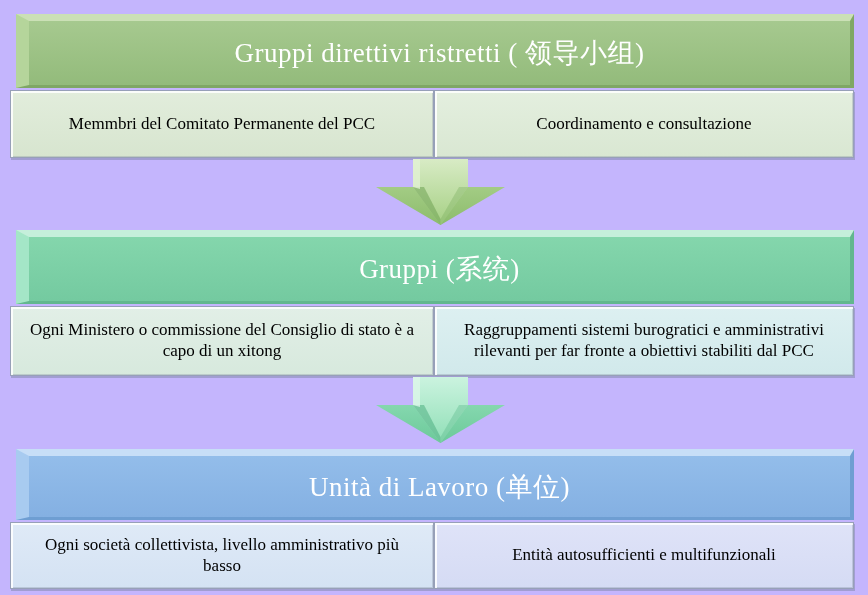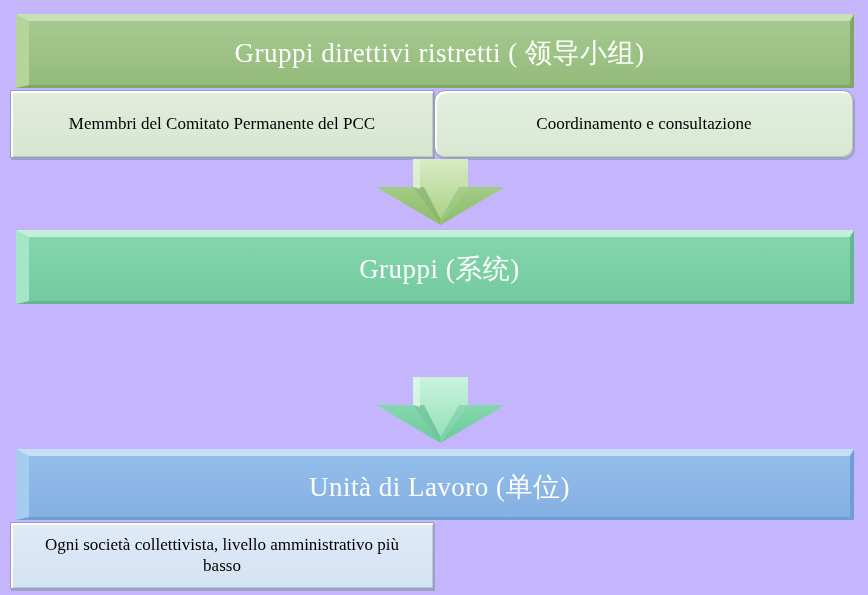--- a/index.html
+++ b/index.html
@@ -44,21 +44,21 @@
     box-sizing:border-box;border:1px solid #97A0B8;
     display:flex;align-items:center;justify-content:center;text-align:center;
     font-size:17px;line-height:1.22;color:#000;padding:2px 16px;
     box-shadow:inset 2px 2px 0 rgba(255,255,255,.85),
                inset -1px -1px 0 rgba(125,135,160,.30),
                1px 2px 0 rgba(120,130,155,.45);
   }
   .box-l{flex:0 0 424px;}
   .box-r{flex:0 0 420px;}
   .bg-sage-1{background:linear-gradient(to bottom,#E2EDDC,#D7E5CF);}
-  .bg-sage-2{background:linear-gradient(to bottom,#E4EFDF,#D9E7D2);border-radius:11px;}
+  .bg-sage-2{background:linear-gradient(to bottom,#E4EFDF,#D9E7D2);}
   .bg-sagemint{background:linear-gradient(to bottom,#E2EFE7,#D7E9DD);}
   .bg-cyan{background:linear-gradient(to bottom,#DDF0F1,#D1E9EB);}
   .bg-blue{background:linear-gradient(to bottom,#DFEAF7,#D4E2F3);}
   .bg-lav{background:linear-gradient(to bottom,#DFE3F8,#D5DBF4);}
   
   .arrow{position:absolute;left:368px;width:145px;height:68px;}
   .arrow-1{top:159px;}
   .arrow-2{top:377px;}
   .arrow svg{display:block;width:100%;height:100%;}
 </style>
@@ -95,20 +95,28 @@
       <polygon points="45,0 100,0 100,28 72.5,66 45,28" fill="url(#g1lite)"></polygon>
       <polygon points="45,28 56,28 72.5,60 72.5,66" fill="#6FA254" opacity="0.55"></polygon>
       <polygon points="100,28 91,28 72.5,60 72.5,66" fill="#7FB163" opacity="0.4"></polygon>
       <polygon points="45,0 52,0 52,30 45,28" fill="#E2F1D4" opacity="0.8"></polygon>
     </svg>
   </div>
 
   <div class="hdr hdr-mint">
     <span>Gruppi (系统)</span>
   </div>
+  <div class="row row-2">
+    <div class="box box-l bg-sagemint">
+      <span>Ogni Ministero o commissione del Consiglio di stato è a capo di un xitong</span>
+    </div>
+    <div class="box box-r bg-cyan">
+      <span>Raggruppamenti sistemi burogratici e amministrativi rilevanti per far fronte a obiettivi stabiliti dal PCC</span>
+    </div>
+  </div>
 
   <div class="arrow arrow-2">
     <svg viewBox="0 0 145 68" xmlns="http://www.w3.org/2000/svg">
       <defs>
         <linearGradient id="g2base" x1="0" y1="0" x2="0" y2="1">
           <stop offset="0" stop-color="#97E2BD"></stop>
             <stop offset="1" stop-color="#6CC99A"></stop>
         </linearGradient>
         <linearGradient id="g2lite" x1="0" y1="0" x2="0" y2="1">
           <stop offset="0" stop-color="#CBF3DF"></stop>
@@ -123,15 +131,18 @@
     </svg>
   </div>
 
   <div class="hdr hdr-blue">
     <span>Unità di Lavoro (单位)</span>
   </div>
   <div class="row row-3">
     <div class="box box-l bg-blue">
       <span>Ogni società collettivista, livello amministrativo più basso</span>
     </div>
+    <div class="box box-r bg-lav">
+      <span>Entità autosufficienti e multifunzionali</span>
+    </div>
   </div>
 
 </div>
 
 </body></html>

